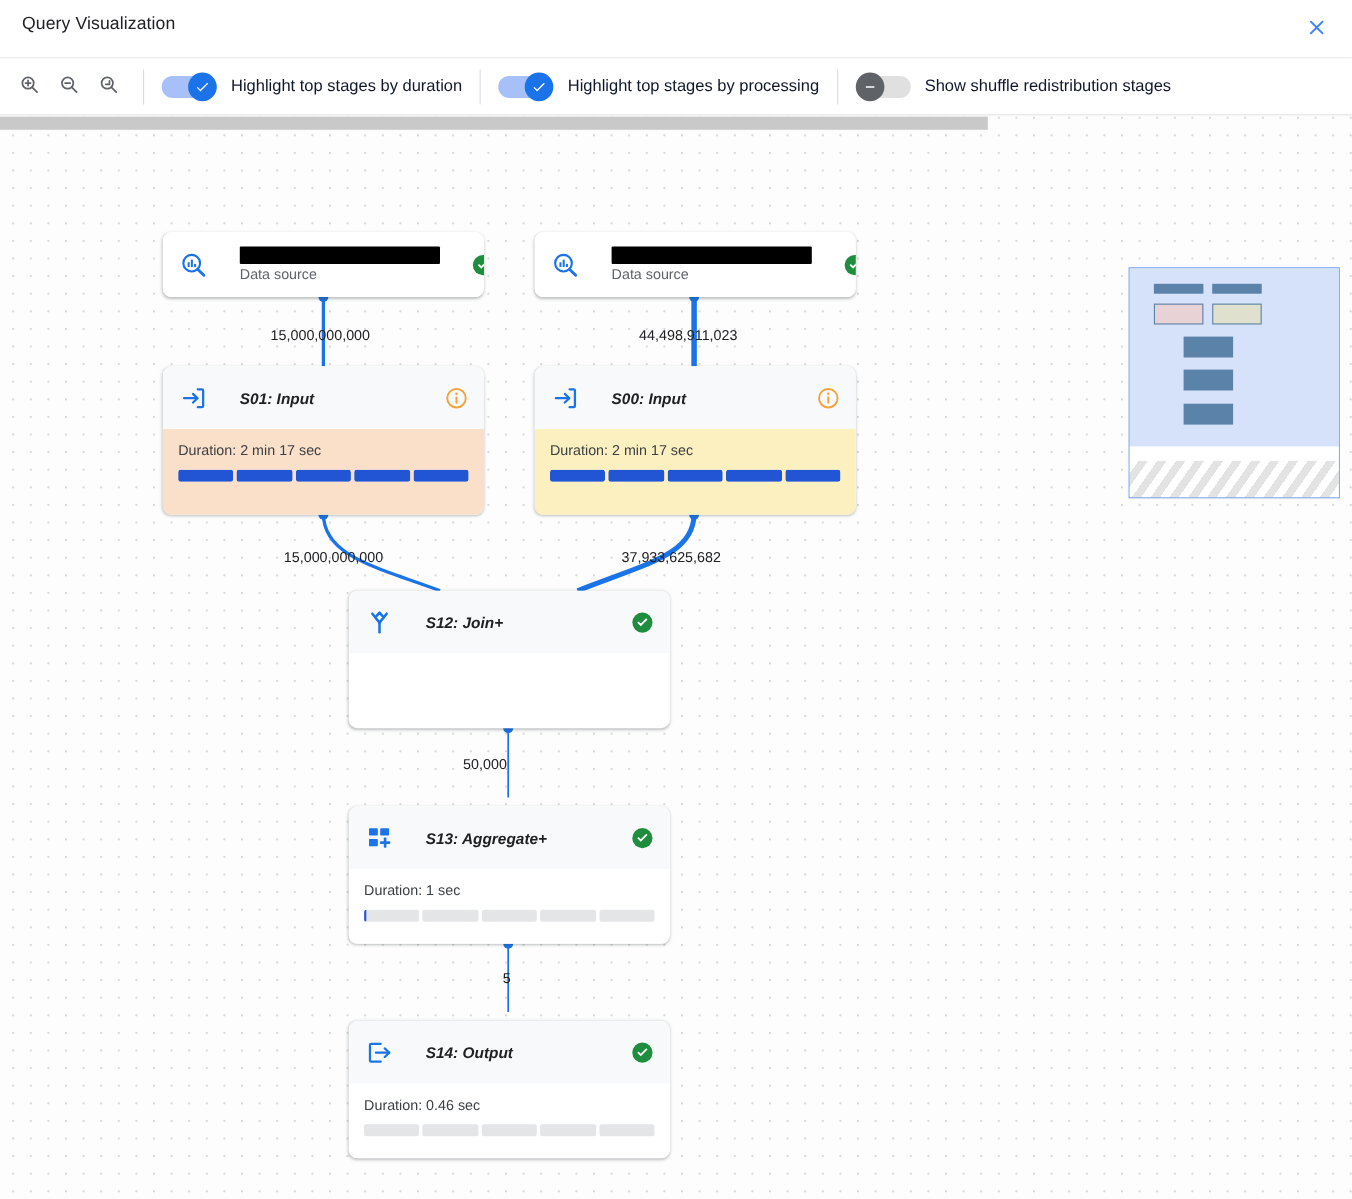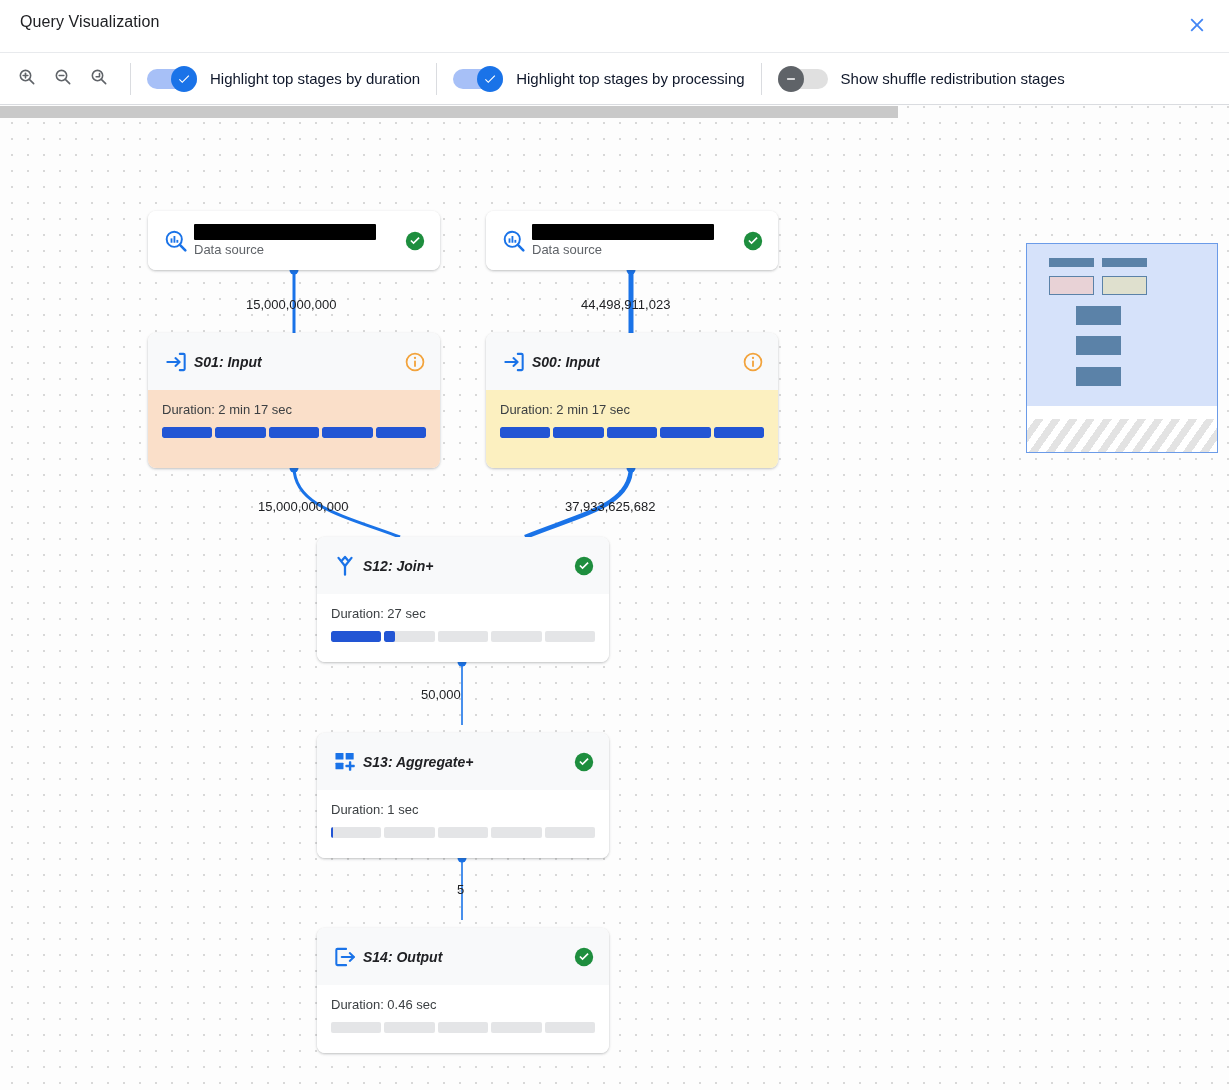--- a/index.html
+++ b/index.html
@@ -76,21 +76,21 @@
   .node {
     position: absolute;
     background: #ffffff;
     border-radius: 8px;
     box-shadow: 0 1px 3px rgba(60,64,67,.22), 0 1px 2px rgba(60,64,67,.12);
     overflow: hidden;
     z-index: 3;
   }
   .node-head {
     height: 57px; background: #f8f9fa;
-    display: flex; align-items: center; padding: 0 14px; gap: 4px;
+    display: flex; align-items: center; padding: 0 14px; gap: 28px;
     position: relative;
   }
   .node.ds .node-head { height: 100%; background: #ffffff; }
   .node-title { font-size: 14px; font-weight: bold; color: #202124; flex: 1; font-style: italic; }
   .node-body { padding: 12px 14px 14px 14px; }
   .dur-text { font-size: 13px; color: #3c4043; margin-bottom: 10px; }
 
   .bar-wrap { display: flex; gap: 3px; height: 11px; }
   .bar-seg { flex: 1; background: #e4e5e7; border-radius: 2px; position: relative; overflow: hidden; }
   .bar-seg .fill { position: absolute; left: 0; top: 0; height: 100%; background: #2255d4; border-radius: 2px; }
@@ -405,40 +405,20 @@
           </g>
         </svg>
       </span>
       <span class="node-title">S12: Join+</span>
       <span class="status-ok">
         <svg width="22" height="22" viewBox="0 0 24 24">
           <circle cx="12" cy="12" r="10" fill="#1e8e3e"></circle>
           <path d="M10.4 15.6 6.9 12.1l1.3-1.3 2.2 2.2 5.4-5.4 1.3 1.3z" fill="#ffffff"></path>
         </svg>
       </span>
-    </div>
-    <div class="node-body" style="background:#ffffff; height:68px;">
-      <div class="dur-text">Duration: 27 sec</div>
-      <div class="bar-wrap">
-        <div class="bar-seg">
-            <div class="fill" style="width:100%"></div>
-          </div>
-        <div class="bar-seg">
-            <div class="fill" style="width:22%"></div>
-          </div>
-        <div class="bar-seg">
-            <div class="fill" style="width:0%"></div>
-          </div>
-        <div class="bar-seg">
-            <div class="fill" style="width:0%"></div>
-          </div>
-        <div class="bar-seg">
-            <div class="fill" style="width:0%"></div>
-          </div>
-      </div>
     </div>
   </div>
 
   <div class="node" style="left:317px; top:628px; width:292px; height:125px;">
     <div class="node-head">
       <span class="node-icon">
         <svg width="26" height="26" viewBox="0 0 24 24">
           <g fill="#1a73e8">
             <rect x="3.2" y="3.6" width="7.4" height="6.2" rx="0.6"></rect>
             <rect x="12.6" y="3.6" width="7.4" height="6.2" rx="0.6"></rect>

